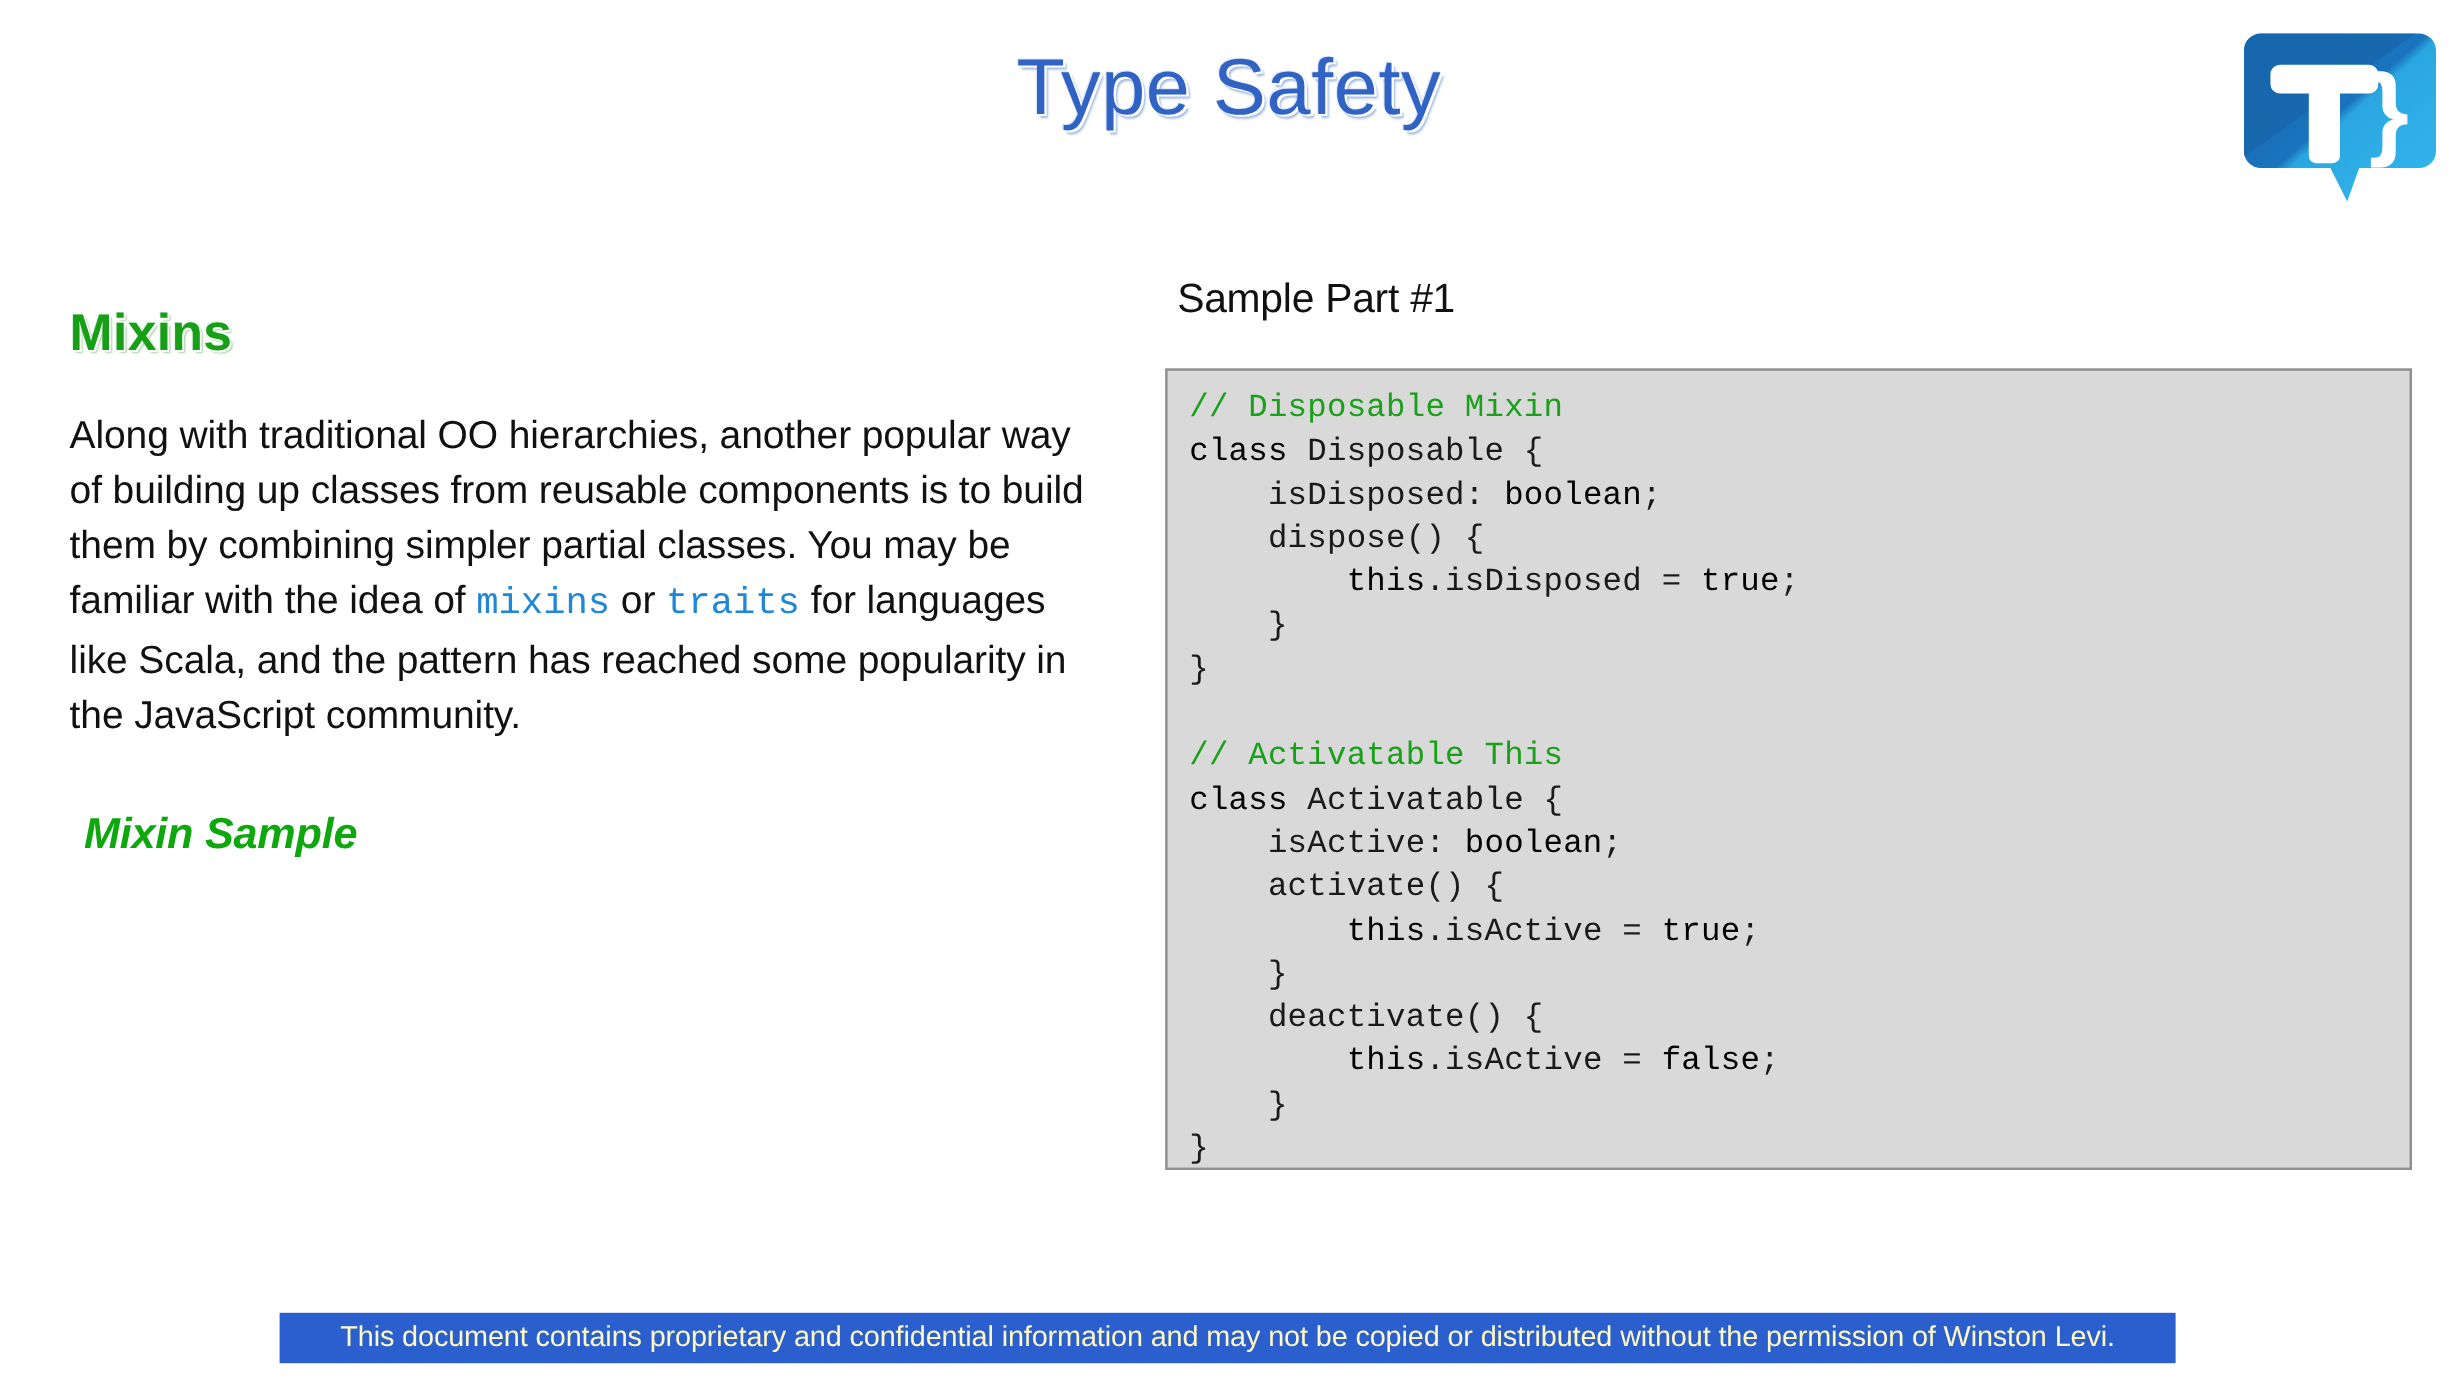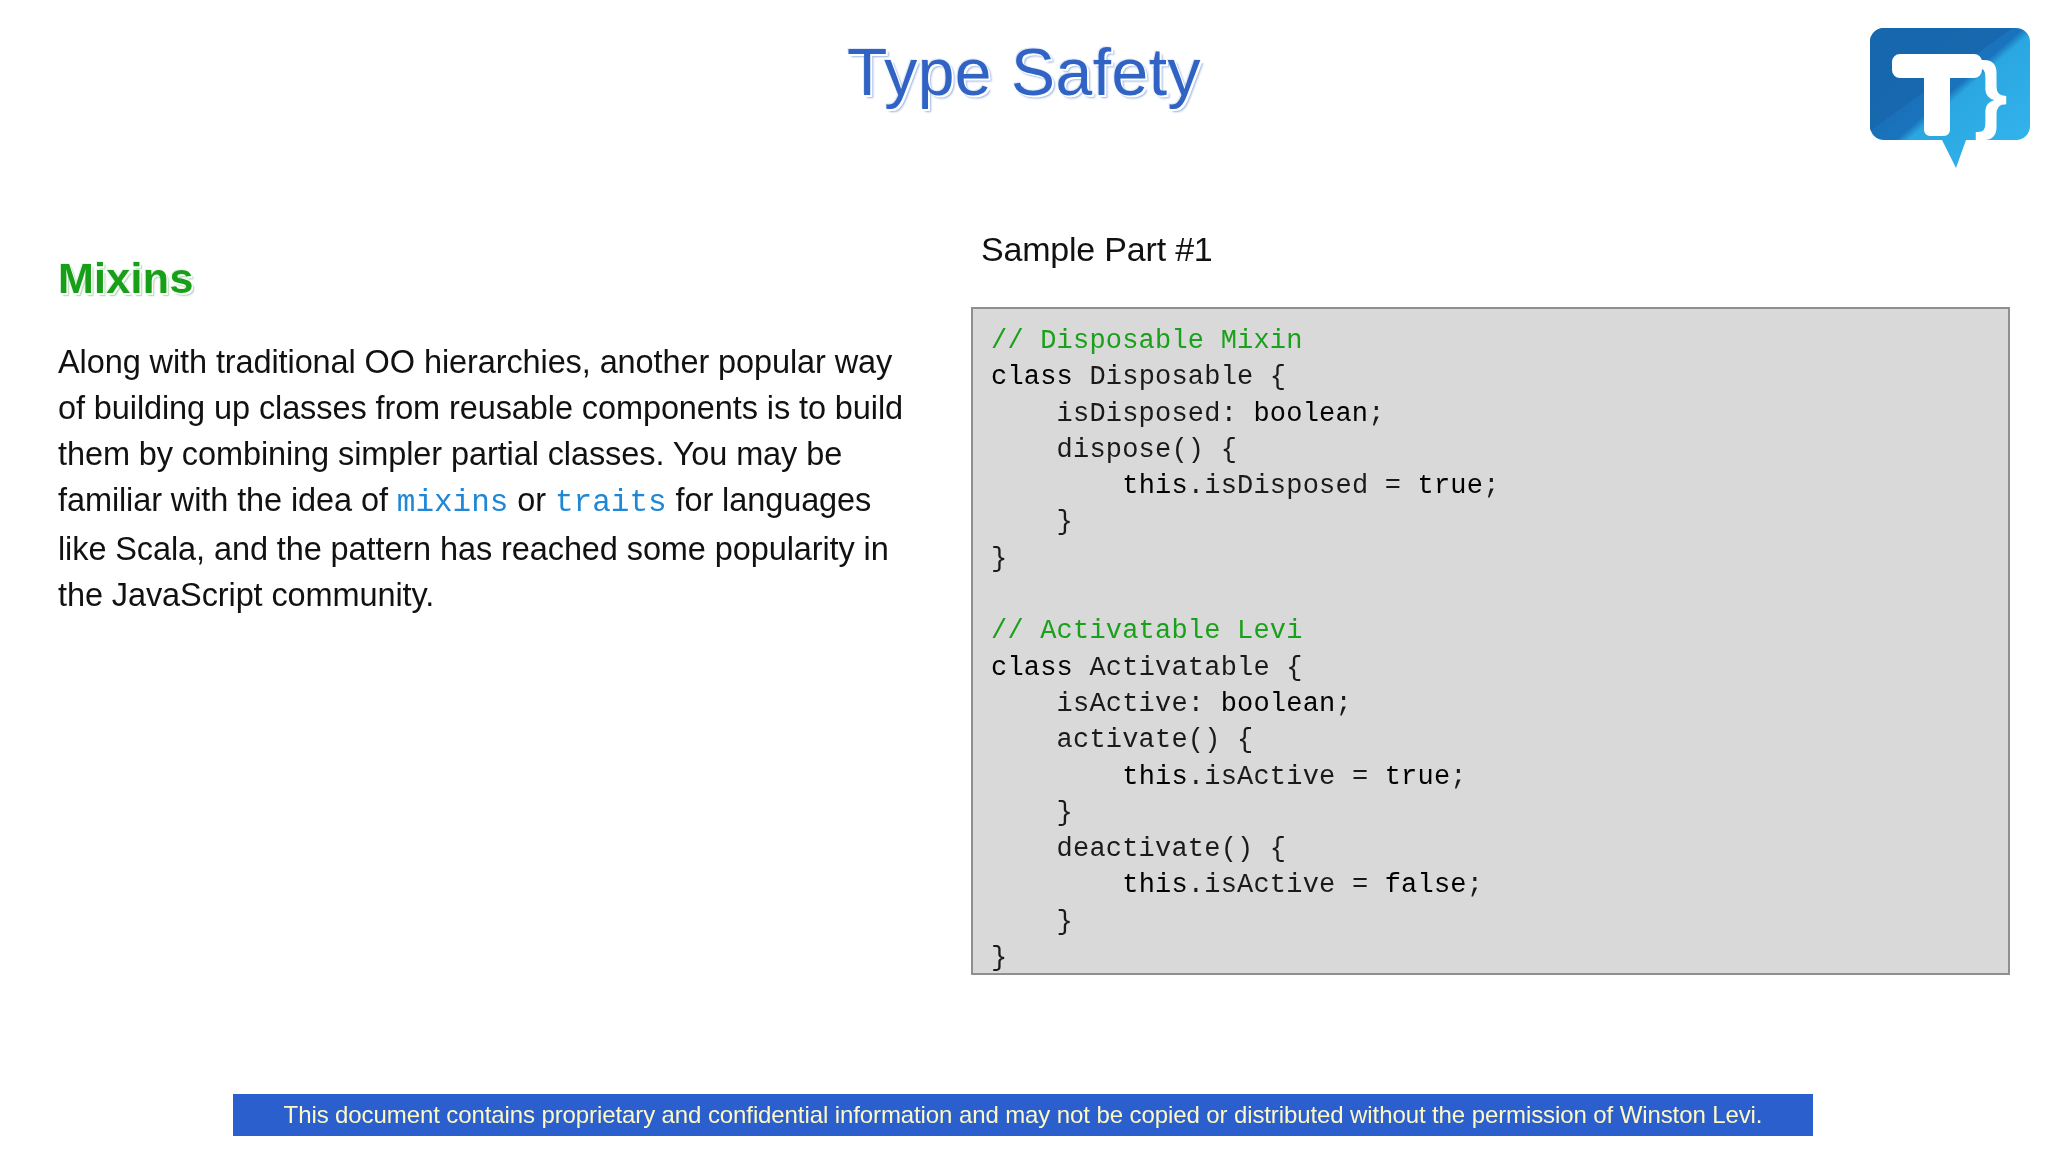--- a/index.html
+++ b/index.html
@@ -182,37 +182,38 @@
     <text x="104" y="104" font-family="'Liberation Sans', sans-serif" font-size="86" font-weight="bold" fill="#ffffff">}</text>
   </svg>
 </div>
 
 <div class="left-col">
 
   <h2 class="h-mixins">Mixins</h2>
 
   <p class="body-text"><span>Along with traditional OO hierarchies, another popular way of building up classes from reusable components is to build them by combining simpler partial classes. You may be familiar with the idea of </span><span class="mono-blue">mixins</span><span> or </span><span class="mono-blue">traits</span><span> for languages like Scala, and the pattern has reached some popularity in the JavaScript community.</span></p>
 
+  <h3 class="h-mixin-sample">Mixin Sample</h3>
 
 </div>
 
 <div class="right-col">
   <div class="sample-caption">Sample Part #1</div>
 </div>
 
 <div class="code-box">
   <pre class="code" id="code-target"><span class="tok-comment">// Disposable Mixin</span>
 <span class="tok-key">class</span><span class="tok-plain"> Disposable {</span>
 <span class="tok-plain">    isDisposed: </span><span class="tok-key">boolean</span><span class="tok-plain">;</span>
 <span class="tok-plain">    dispose() {</span>
 <span class="tok-plain">        </span><span class="tok-key">this</span><span class="tok-plain">.isDisposed = </span><span class="tok-key">true</span><span class="tok-plain">;</span>
 <span class="tok-plain">    }</span>
 <span class="tok-plain">}</span>
 <span class="tok-plain"></span>
-<span class="tok-comment">// Activatable Levi</span>
+<span class="tok-comment">// Activatable This</span>
 <span class="tok-key">class</span><span class="tok-plain"> Activatable {</span>
 <span class="tok-plain">    isActive: </span><span class="tok-key">boolean</span><span class="tok-plain">;</span>
 <span class="tok-plain">    activate() {</span>
 <span class="tok-plain">        </span><span class="tok-key">this</span><span class="tok-plain">.isActive = </span><span class="tok-key">true</span><span class="tok-plain">;</span>
 <span class="tok-plain">    }</span>
 <span class="tok-plain">    deactivate() {</span>
 <span class="tok-plain">        </span><span class="tok-key">this</span><span class="tok-plain">.isActive = </span><span class="tok-key">false</span><span class="tok-plain">;</span>
 <span class="tok-plain">    }</span>
 <span class="tok-plain">}</span></pre>
 </div>

